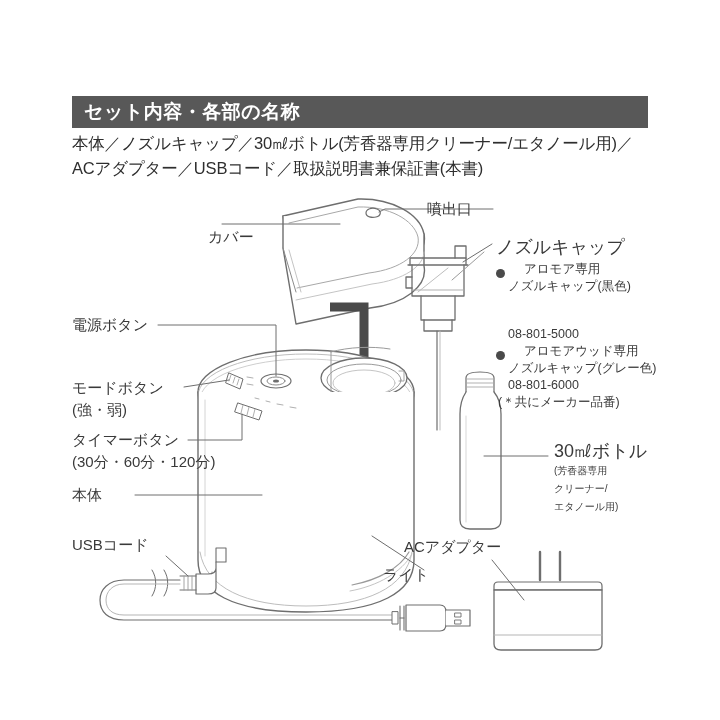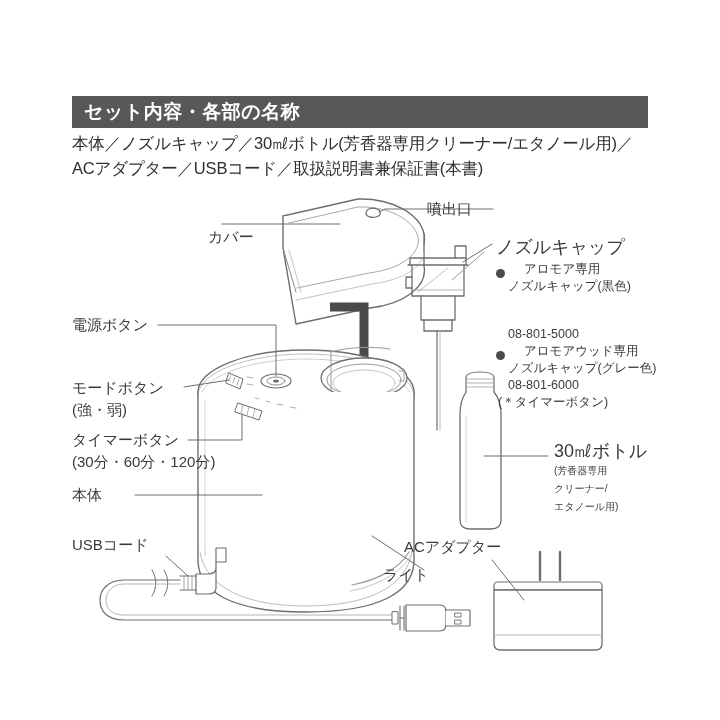--- a/index.html
+++ b/index.html
@@ -320,21 +320,21 @@
 
     <div class="lbl tiny" style="position:static;">
       <div class="bullet-line">
         <span class="dot"></span>
         <span>アロモアウッド専用</span>
       </div>
       <div style="padding-left:12px;">ノズルキャップ(グレー色)</div>
       <div style="padding-left:12px;">08-801-6000</div>
     </div>
 
-    <div class="lbl tiny" style="position:static; padding-left:2px;">(＊タイマーボタン)</div>
+    <div class="lbl tiny" style="position:static; padding-left:2px;">(＊共にメーカー品番)</div>
   </div>
 
   <div style="position:absolute; left:554px; top:440px; width:150px;">
     <div class="lbl big" style="position:static;">30㎖ボトル</div>
     <div class="lbl small" style="position:static;">(芳香器専用</div>
     <div class="lbl small" style="position:static;">クリーナー/</div>
     <div class="lbl small" style="position:static;">エタノール用)</div>
   </div>
 
 </div>

